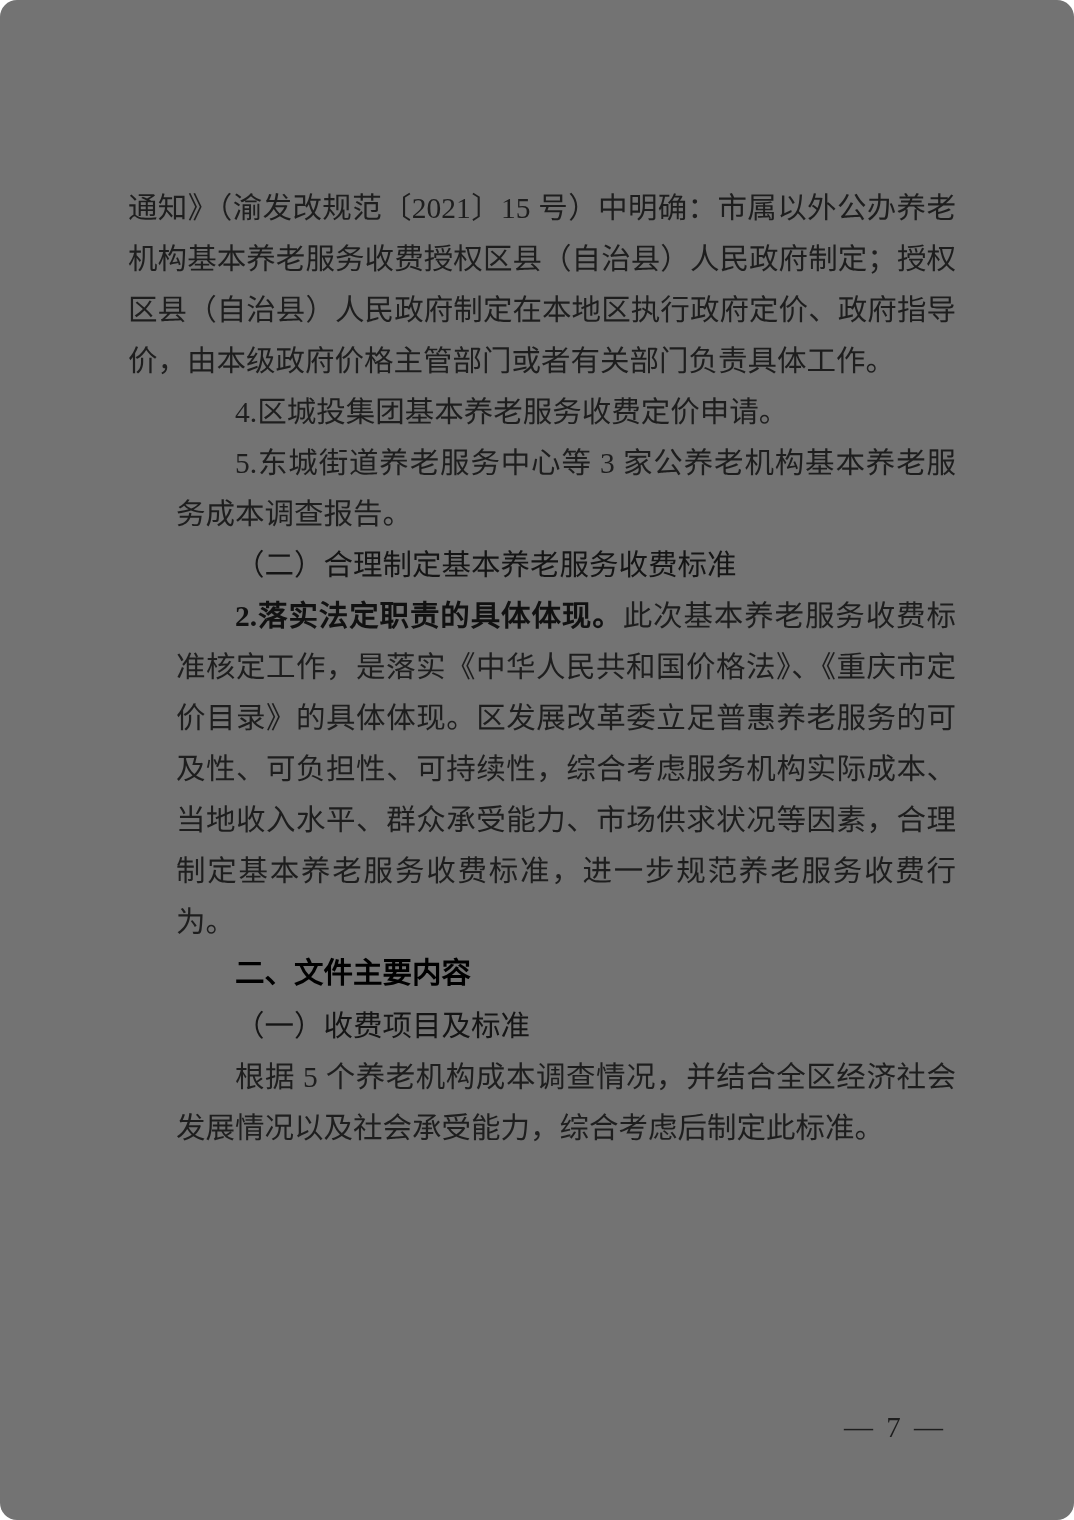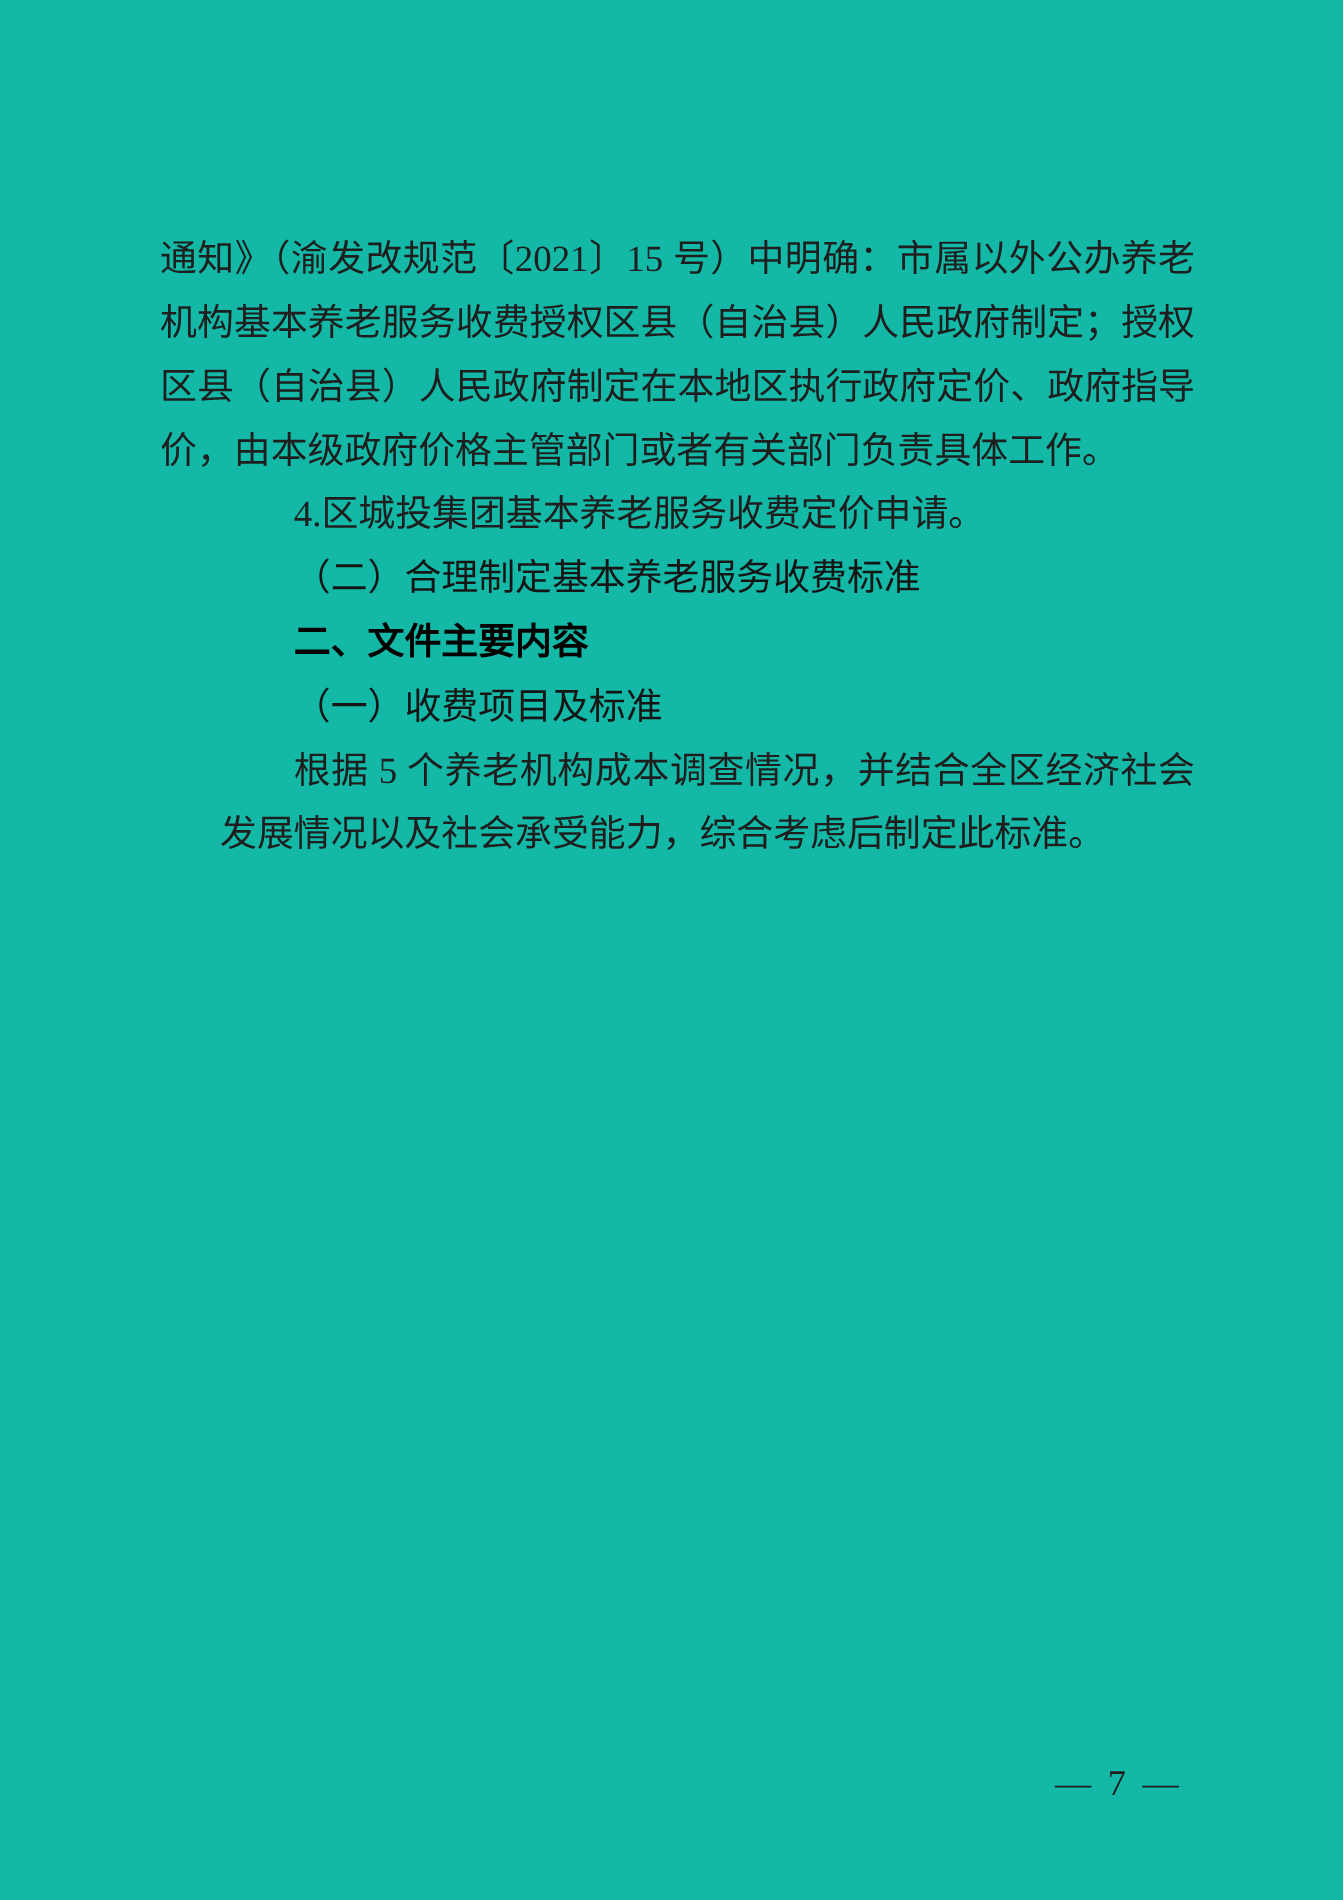--- a/index.html
+++ b/index.html
@@ -11,21 +11,22 @@
     height: 1520px;
     background: #ffffff;
     position: relative;
     overflow: hidden;
     font-family: "Liberation Serif", "DejaVu Serif", serif;
     color: #1e1e1e;
   }
   .page {
     position: absolute;
     inset: 0;
-    background: #14b8a6;
+    background: #737373;
+    border-radius: 17px;
   }
   .document-body {
     position: absolute;
     left: 128px;
     top: 183px;
     width: 828px;
   }
   .para {
     margin: 0;
     font-size: 29.5px;
@@ -65,19 +66,21 @@
     white-space: pre;
   }
 </style>
 </head>
 <body>
 
 <div class="page">
   <div class="document-body">
       <p class="para"><span class="seg-body">通知》（渝发改规范〔2021〕15 号）中明确：市属以外公办养老机构基本养老服务收费授权区县（自治县）人民政府制定；授权区县（自治县）人民政府制定在本地区执行政府定价、政府指导价，由本级政府价格主管部门或者有关部门负责具体工作。</span></p>
       <p class="para indent"><span class="seg-body">4.区城投集团基本养老服务收费定价申请。</span></p>
+      <p class="para indent"><span class="seg-body">5.东城街道养老服务中心等 3 家公养老机构基本养老服务成本调查报告。</span></p>
       <p class="para indent"><span class="seg-kaiti-heading">（二）合理制定基本养老服务收费标准</span></p>
+      <p class="para indent"><span class="seg-bold-lead">2.落实法定职责的具体体现。</span><span class="seg-body">此次基本养老服务收费标准核定工作，是落实《中华人民共和国价格法》、《重庆市定价目录》的具体体现。区发展改革委立足普惠养老服务的可及性、可负担性、可持续性，综合考虑服务机构实际成本、当地收入水平、群众承受能力、市场供求状况等因素，合理制定基本养老服务收费标准，进一步规范养老服务收费行为。</span></p>
       <p class="para indent"><span class="seg-heiti-heading">二、文件主要内容</span></p>
       <p class="para indent"><span class="seg-kaiti-heading">（一）收费项目及标准</span></p>
       <p class="para indent"><span class="seg-body">根据 5 个养老机构成本调查情况，并结合全区经济社会发展情况以及社会承受能力，综合考虑后制定此标准。</span></p>
     </div>
   <div class="page-footer">— 7 —</div>
 </div>
 
 </body></html>

